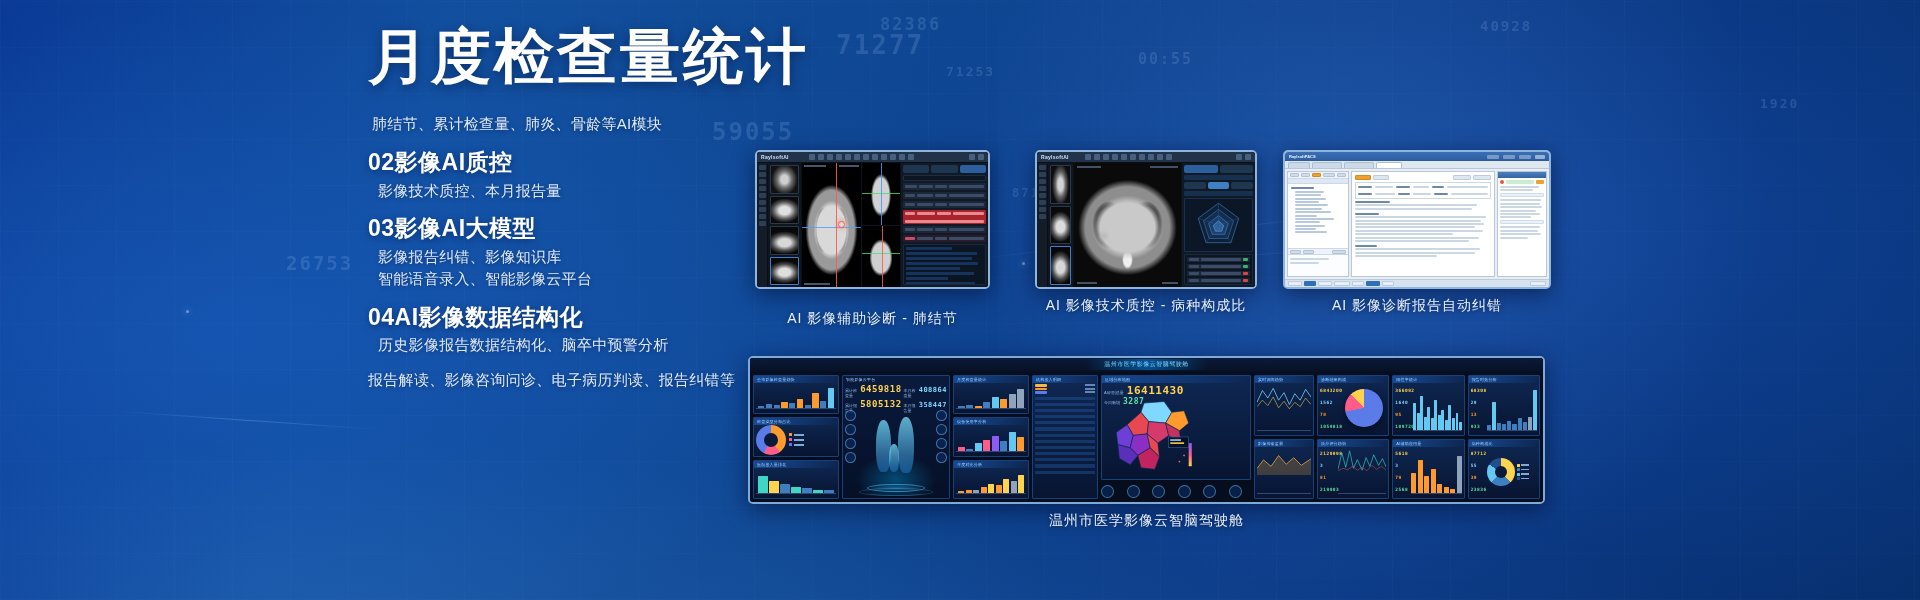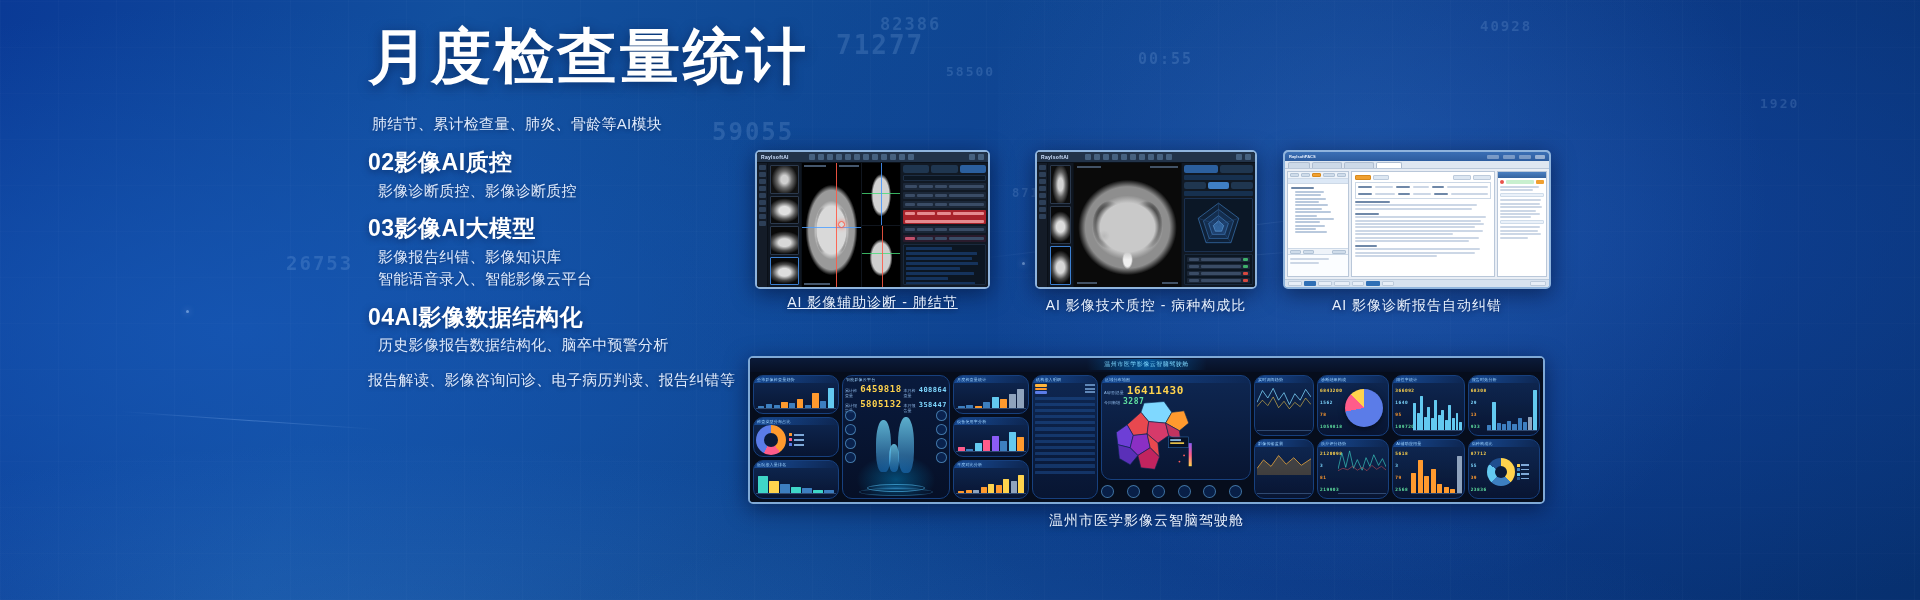--- a/index.html
+++ b/index.html
@@ -149,21 +149,21 @@
   .dash-title {
     position:absolute; left:50%; top:1px; transform:translateX(-50%);
     color:#7fd8ff; font-size:6px; letter-spacing:.5px; white-space:nowrap;
     background:linear-gradient(90deg,rgba(0,120,220,0),rgba(0,130,230,.55),rgba(0,120,220,0));
     padding:1px 18px; border-radius:2px;
   }
   .dash-body { flex:1; display:flex; gap:3px; padding:3px; min-height:0; }
   .dcol { display:flex; flex-direction:column; gap:3px; min-width:0; }
   .card {
     background:linear-gradient(180deg,rgba(16,44,92,.85),rgba(8,22,52,.9));
-    border:1px solid #17407e; border-radius:10px; position:relative; overflow:hidden;
+    border:1px solid #17407e; border-radius:1px; position:relative; overflow:hidden;
     min-height:0;
   }
   .card-h { height:7px; background:linear-gradient(90deg,rgba(24,80,160,.85),rgba(12,40,90,.2)); display:flex; align-items:center; padding:0 3px; }
   .card-t { color:#9fd4ff; font-size:4px; letter-spacing:.2px; white-space:nowrap; }
   .card-c { position:absolute; left:2px; right:2px; top:8px; bottom:2px; }
 
   .bars { position:absolute; left:2px; right:2px; bottom:3px; top:3px; display:flex; align-items:flex-end; gap:1.5px; }
   .bar { flex:1; border-radius:.5px; }
 
   .axis-x { position:absolute; left:0; right:0; bottom:2px; height:1px; background:rgba(120,170,230,.35); }
@@ -198,21 +198,21 @@
 <div id="banner">
   <div class="bg-tex"></div>
   <div class="bg-glow"></div>
   <div class="bg-wave"></div>
 
   <div class="bg-num" style="left:880px;top:14px;font-size:17px;">82386</div>
   <div class="bg-num" style="left:836px;top:30px;font-size:26px;">71277</div>
   <div class="bg-num" style="left:712px;top:118px;font-size:24px;">59055</div>
   <div class="bg-num" style="left:1138px;top:50px;font-size:15px;">00:55</div>
   <div class="bg-num" style="left:286px;top:252px;font-size:19px;">26753</div>
-  <div class="bg-num" style="left:946px;top:64px;font-size:13px;">58500</div>
+  <div class="bg-num" style="left:946px;top:64px;font-size:13px;">71253</div>
   <div class="bg-num" style="left:1012px;top:186px;font-size:12px;">8711</div>
   <div class="bg-num" style="left:1480px;top:18px;font-size:14px;">40928</div>
   <div class="bg-num" style="left:1760px;top:96px;font-size:13px;">1920</div>
 
   <div class="bg-line" style="left:980px;top:236px;width:360px;transform:rotate(-7deg);"></div>
   <div class="bg-line" style="left:1020px;top:262px;width:300px;transform:rotate(-5deg);"></div>
   <div class="bg-line" style="left:120px;top:420px;width:260px;transform:rotate(4deg);"></div>
   <div class="bg-dot" style="left:1334px;top:228px;"></div>
   <div class="bg-dot" style="left:1022px;top:262px;"></div>
   <div class="bg-dot" style="left:186px;top:310px;"></div>
@@ -222,21 +222,21 @@
 
     <div class="feature ind1">
       <div class="feature-sub">
         <div>肺结节、累计检查量、肺炎、骨龄等AI模块</div>
       </div>
     </div>
 
     <div class="feature ind2">
       <div class="feature-head">02影像AI质控</div>
       <div class="feature-sub">
-        <div>影像诊断质控、影像诊断质控</div>
+        <div>影像技术质控、本月报告量</div>
       </div>
     </div>
 
     <div class="feature ind3">
       <div class="feature-head">03影像AI大模型</div>
       <div class="feature-sub">
         <div>影像报告纠错、影像知识库</div>
         <div>智能语音录入、智能影像云平台</div>
       </div>
     </div>
@@ -385,21 +385,21 @@
               <div class="tiny-row" style="width:70%"></div>
               <div class="tiny-row" style="width:88%"></div>
               <div class="tiny-row" style="width:55%"></div>
               <div class="tiny-row" style="width:90%"></div>
 
             </div>
           </div>
         </div>
       </div>
     </div>
-    <div class="caption" style="top:144px;text-decoration:underline;">AI 影像辅助诊断 - 肺结节</div>
+    <div class="caption" style="top:160px;">AI 影像辅助诊断 - 肺结节</div>
   </div>
 
   <div class="shot-wrap" style="left:1035px;top:150px;width:222px;height:139px;">
     <div class="shot">
       <div class="pacs">
         <div class="pacs-top">
           <span class="pacs-logo">RaylsoftAI</span>
           <span style="flex:0 0 10px"></span>
           <span class="tb-ico"></span>
           <span class="tb-ico"></span>

